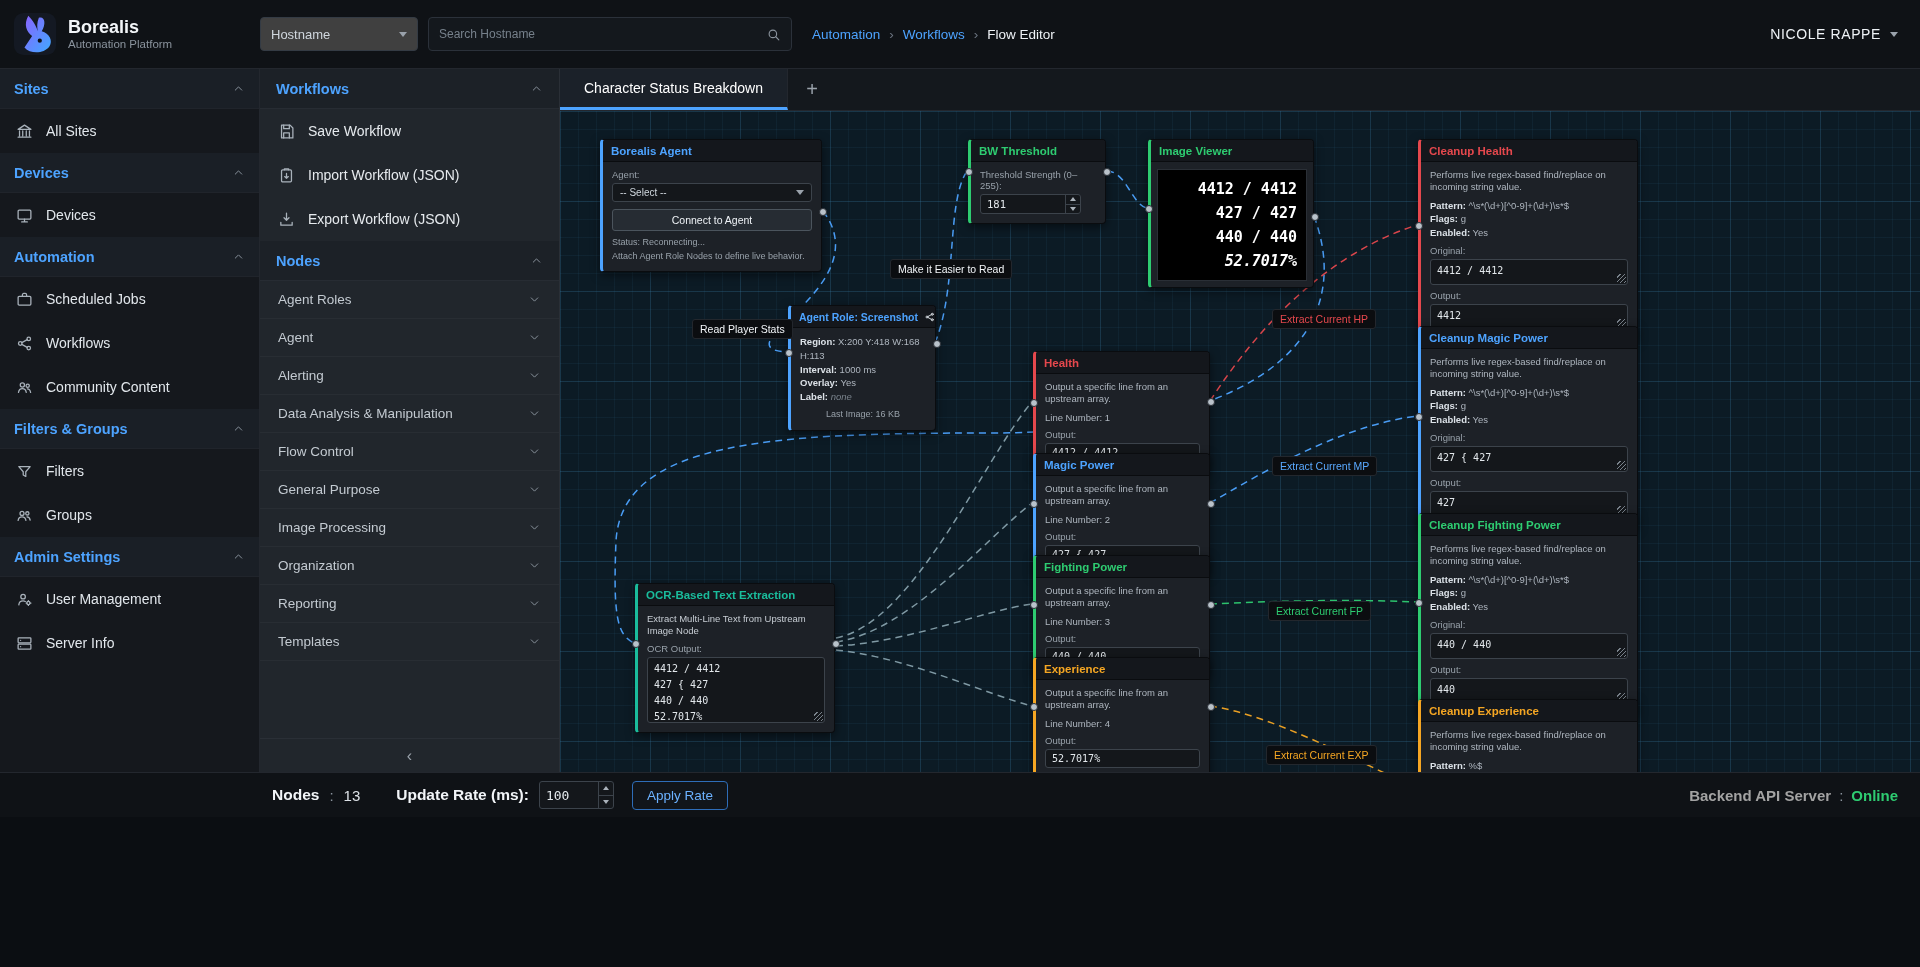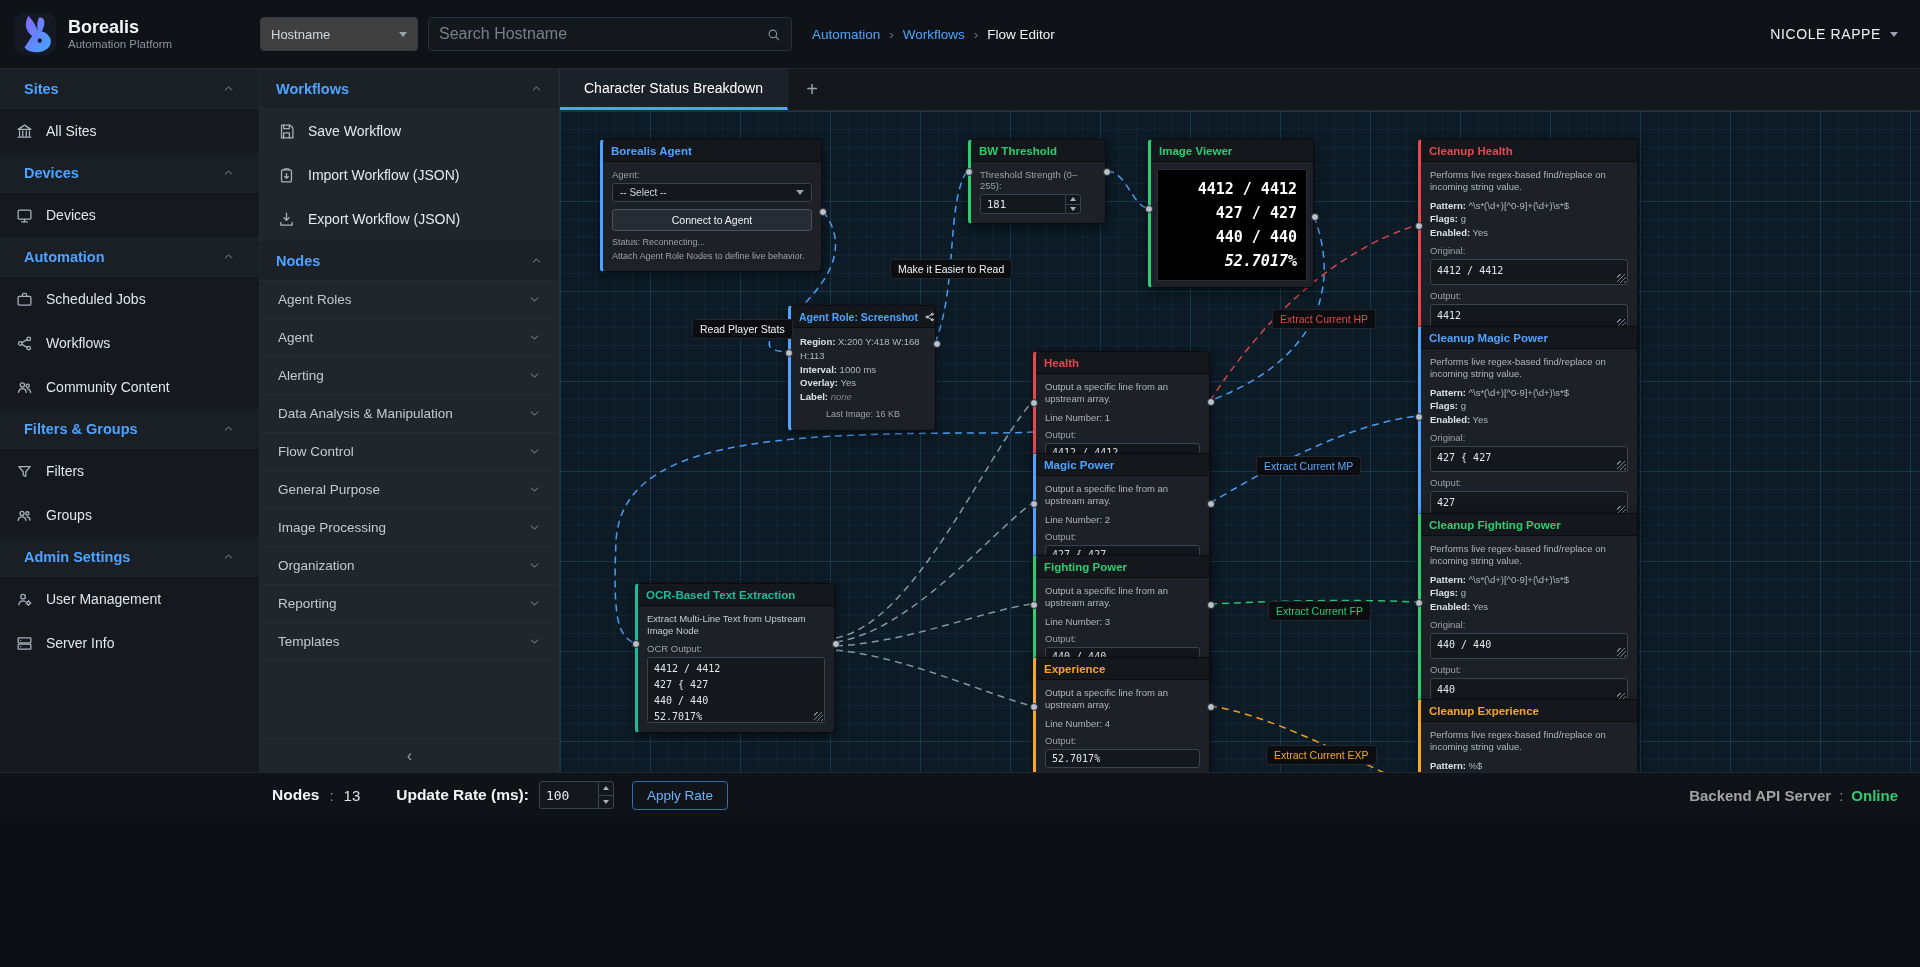--- a/index.html
+++ b/index.html
@@ -15,34 +15,34 @@
   
   .topbar{height:69px;background:#0f1216;border-bottom:1px solid #23272e;display:flex;align-items:center;padding:0 22px 0 12px;flex:none}
   .brand{display:flex;align-items:center;gap:10px;width:248px;flex:none}
   .logo{width:46px;height:46px;flex:none}
   .brand-name{font-size:18px;font-weight:bold;color:#f2f5f8;line-height:1.1}
   .brand-sub{font-size:11.5px;color:#8a939d}
   .hostsel{width:158px;height:34px;background:#404040;border:1px solid #343b44;border-radius:4px;
     display:flex;align-items:center;justify-content:space-between;padding:0 10px;font-size:13px;color:#cfd6dd}
   .search{width:364px;height:34px;background:#14181d;border:1px solid #2b313a;border-radius:4px;margin-left:10px;
     display:flex;align-items:center;padding:0 10px;gap:8px}
-  .search input{flex:1;background:transparent;border:none;outline:none;color:#dde2e7;font-size:16px;font-family:"Liberation Sans",sans-serif}
+  .search input{flex:1;background:transparent;border:none;outline:none;color:#dde2e7;font-size:12px;font-family:"Liberation Sans",sans-serif}
   .search input::placeholder{color:#76808b}
   .search .ic{width:15px;height:15px;color:#8a939d}
   .breadcrumb{display:flex;align-items:center;gap:9px;margin-left:20px;font-size:13.5px}
   .bc-link{color:#4da3ff}
   .bc-sep{color:#6b7480}
   .bc-current{color:#eef2f6}
   .userchip{margin-left:auto;display:flex;align-items:center;gap:9px;font-size:14px;letter-spacing:.6px;color:#eef2f6}
 
   
   .mid{flex:1;display:flex;min-height:0}
 
   .sidebar{width:260px;flex:none;background:#15181d;border-right:1px solid #23272e;display:flex;flex-direction:column}
-  .side-header{height:40px;flex:none;display:flex;align-items:center;justify-content:space-between;padding:0 24px;
+  .side-header{height:40px;flex:none;display:flex;align-items:center;justify-content:space-between;padding:0 14px;
     background:#1a1f26;border-bottom:1px solid #20242b;color:#4da3ff;font-weight:bold;font-size:14.5px}
   .side-item{height:44px;flex:none;display:flex;align-items:center;gap:13px;padding:0 16px;font-size:14px;color:#e2e7ec;cursor:pointer}
 
   .panel{width:300px;flex:none;background:#21262c;border-right:1px solid #2a2f36;display:flex;flex-direction:column}
   .panel-header{height:40px;flex:none;display:flex;align-items:center;justify-content:space-between;padding:0 16px;
     background:#1c2127;border-bottom:1px solid #272c33;color:#4da3ff;font-weight:bold;font-size:14.5px}
   .panel-item{height:44px;flex:none;display:flex;align-items:center;gap:13px;padding:0 18px;font-size:14px;color:#e6eaee;cursor:pointer}
   .cat-row{height:38px;flex:none;display:flex;align-items:center;justify-content:space-between;padding:0 18px;
     font-size:13.5px;color:#c3cad1;border-bottom:1px solid rgba(255,255,255,.035);cursor:pointer}
   .panel-footer{margin-top:auto;height:34px;flex:none;border-top:1px solid #2a2f36;display:flex;align-items:center;justify-content:center;color:#9aa2ab;font-size:16px;cursor:pointer}
@@ -705,21 +705,21 @@
         <div class="pill" style="left:132px;top:208px">
           <span>Read Player Stats</span>
         </div>
         <div class="pill" style="left:330px;top:148px">
           <span>Make it Easier to Read</span>
         </div>
 
         <div class="pill pill-hp" style="left:712px;top:198px">
           <span>Extract Current HP</span>
         </div>
-        <div class="pill pill-mp" style="left:696px;top:345px">
+        <div class="pill pill-mp" style="left:712px;top:345px">
           <span>Extract Current MP</span>
         </div>
         <div class="pill pill-fp" style="left:708px;top:490px">
           <span>Extract Current FP</span>
         </div>
         <div class="pill pill-exp" style="left:706px;top:634px">
           <span>Extract Current EXP</span>
         </div>
 
       </div>

